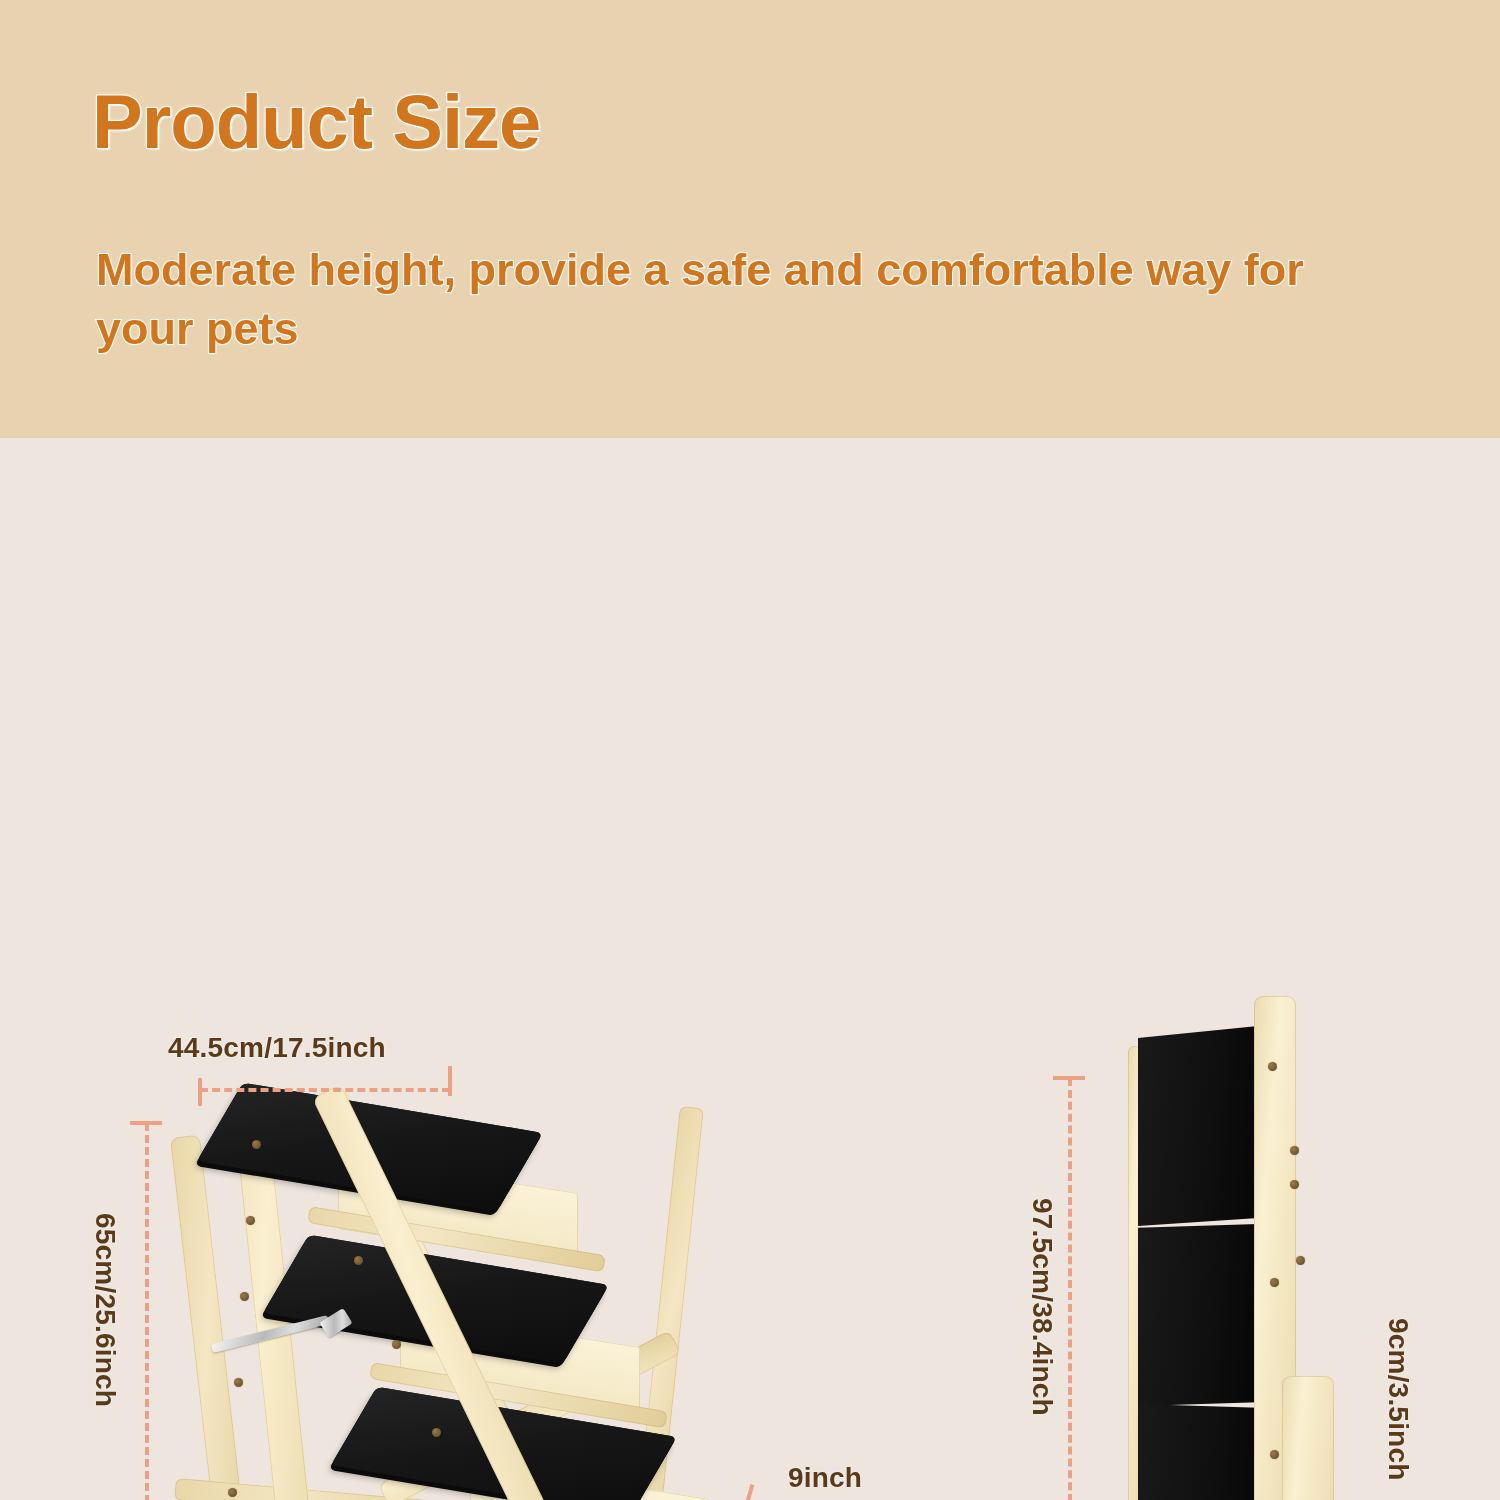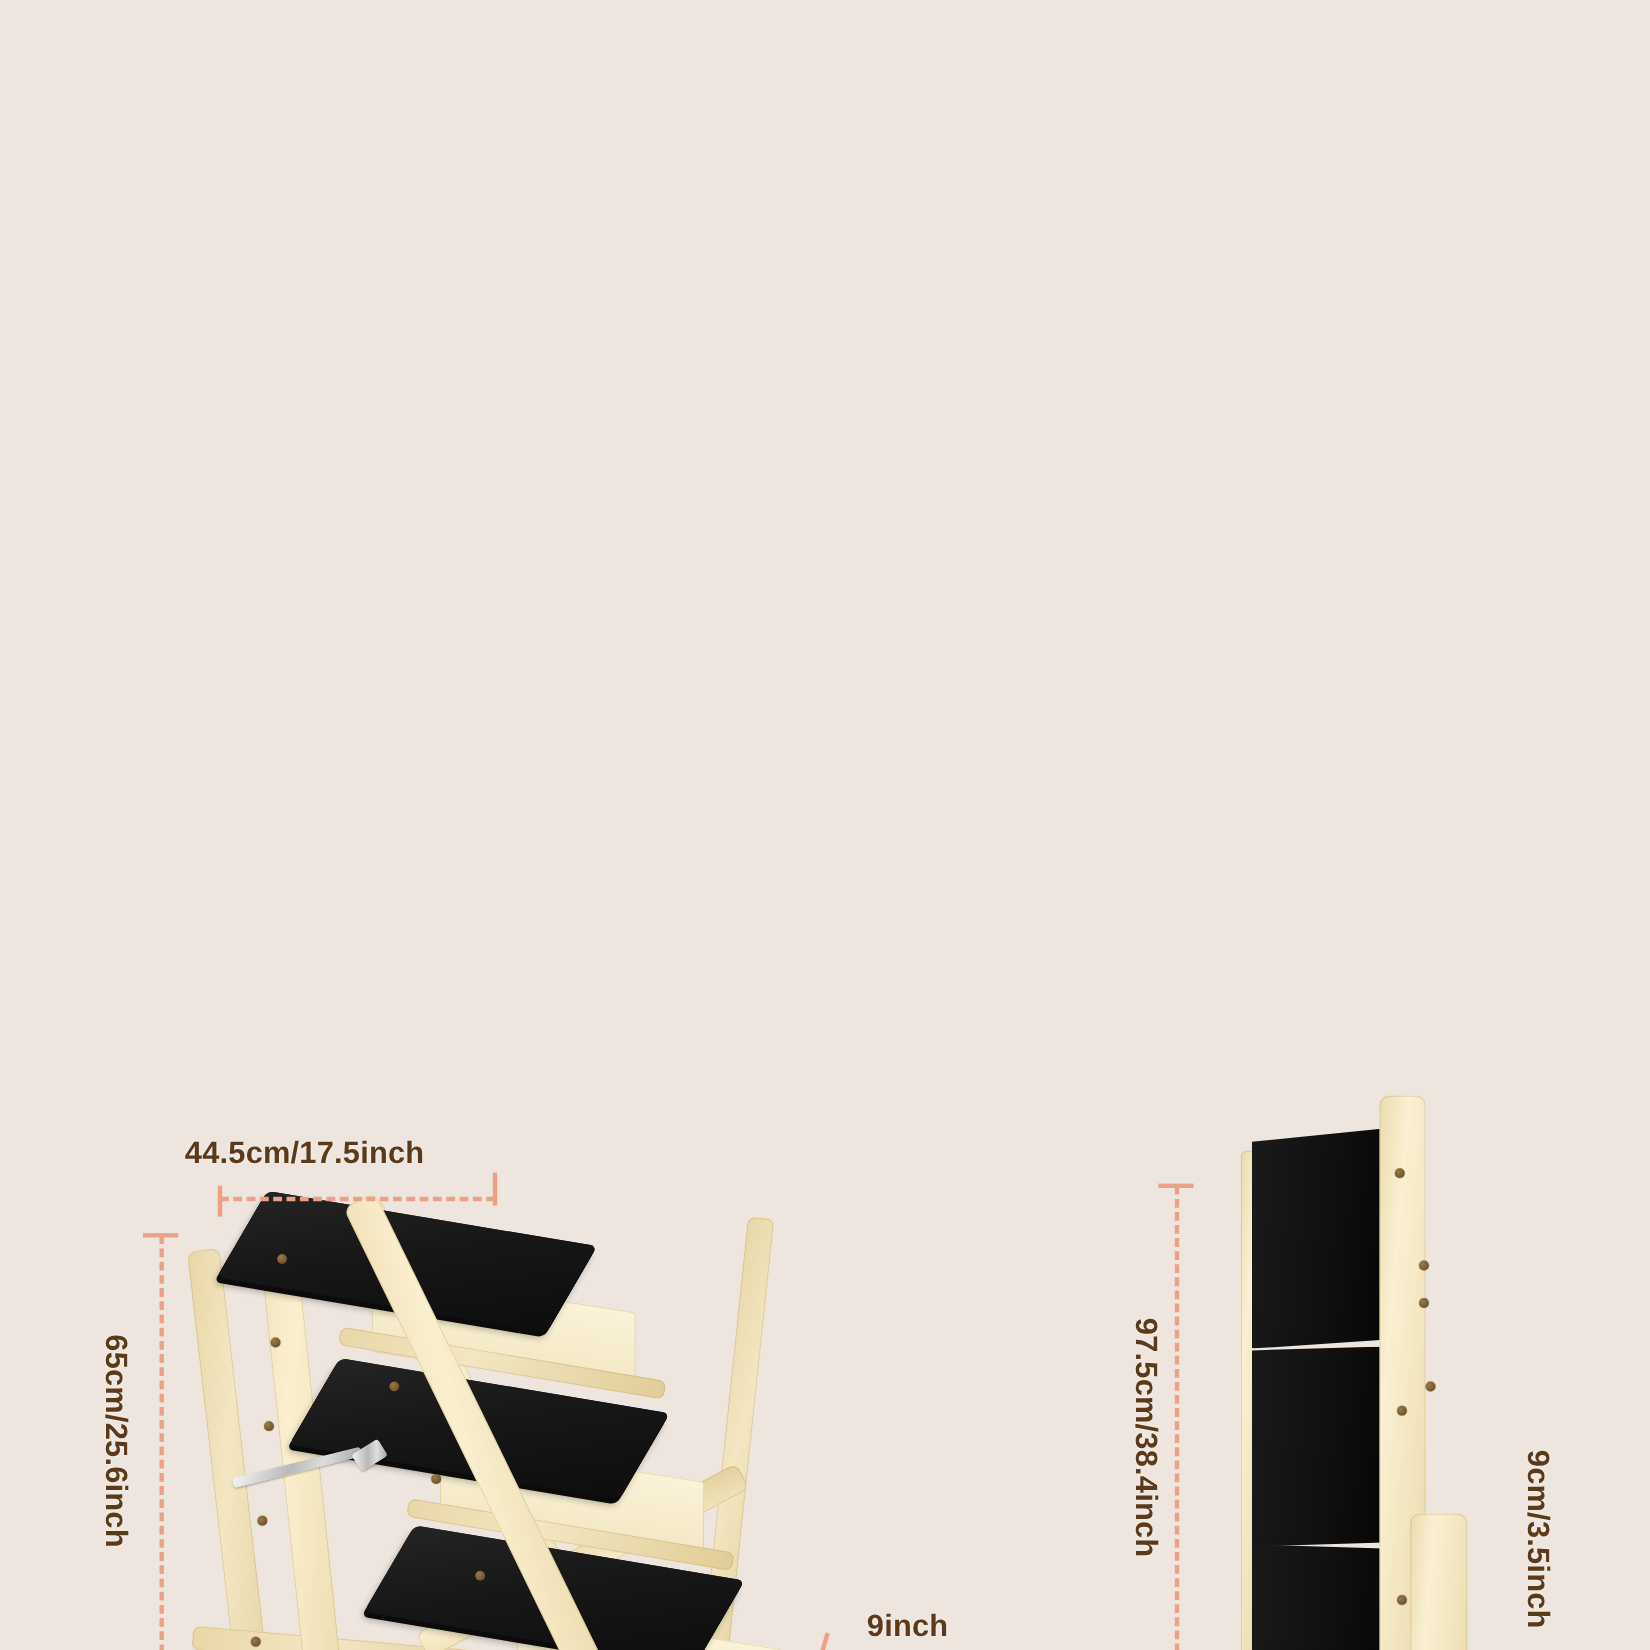--- a/index.html
+++ b/index.html
@@ -164,20 +164,24 @@
     position: absolute;
     background: linear-gradient(95deg, #EADBAE 0%, #FAF0D2 25%, #F0E2BA 60%, #DECB97 100%);
     box-shadow: inset 0 0 0 1px rgba(190,160,100,.35);
   }
 </style>
 </head>
 <body>
 
 <div id="page">
 
+  <div class="header-band">
+    <div class="title">Product Size</div>
+    <div class="subtitle">Moderate height, provide a safe and comfortable way for your pets</div>
+  </div>
 
   <div class="body-area">
 
     <div class="stairs">
 
       <div class="wood wood-dark" style="left:540px; top:28px; width:24px; height:560px; transform:rotate(6deg); transform-origin:top left;"></div>
 
       <div class="wood wood-dark" style="left:30px; top:60px; width:30px; height:540px; transform:rotate(-6.5deg); transform-origin:top left; border-radius:9px;"></div>
 
       <div class="wood wood-dark" style="left:36px; top:400px; width:300px; height:22px; transform:rotate(5deg); transform-origin:left top;"></div>

